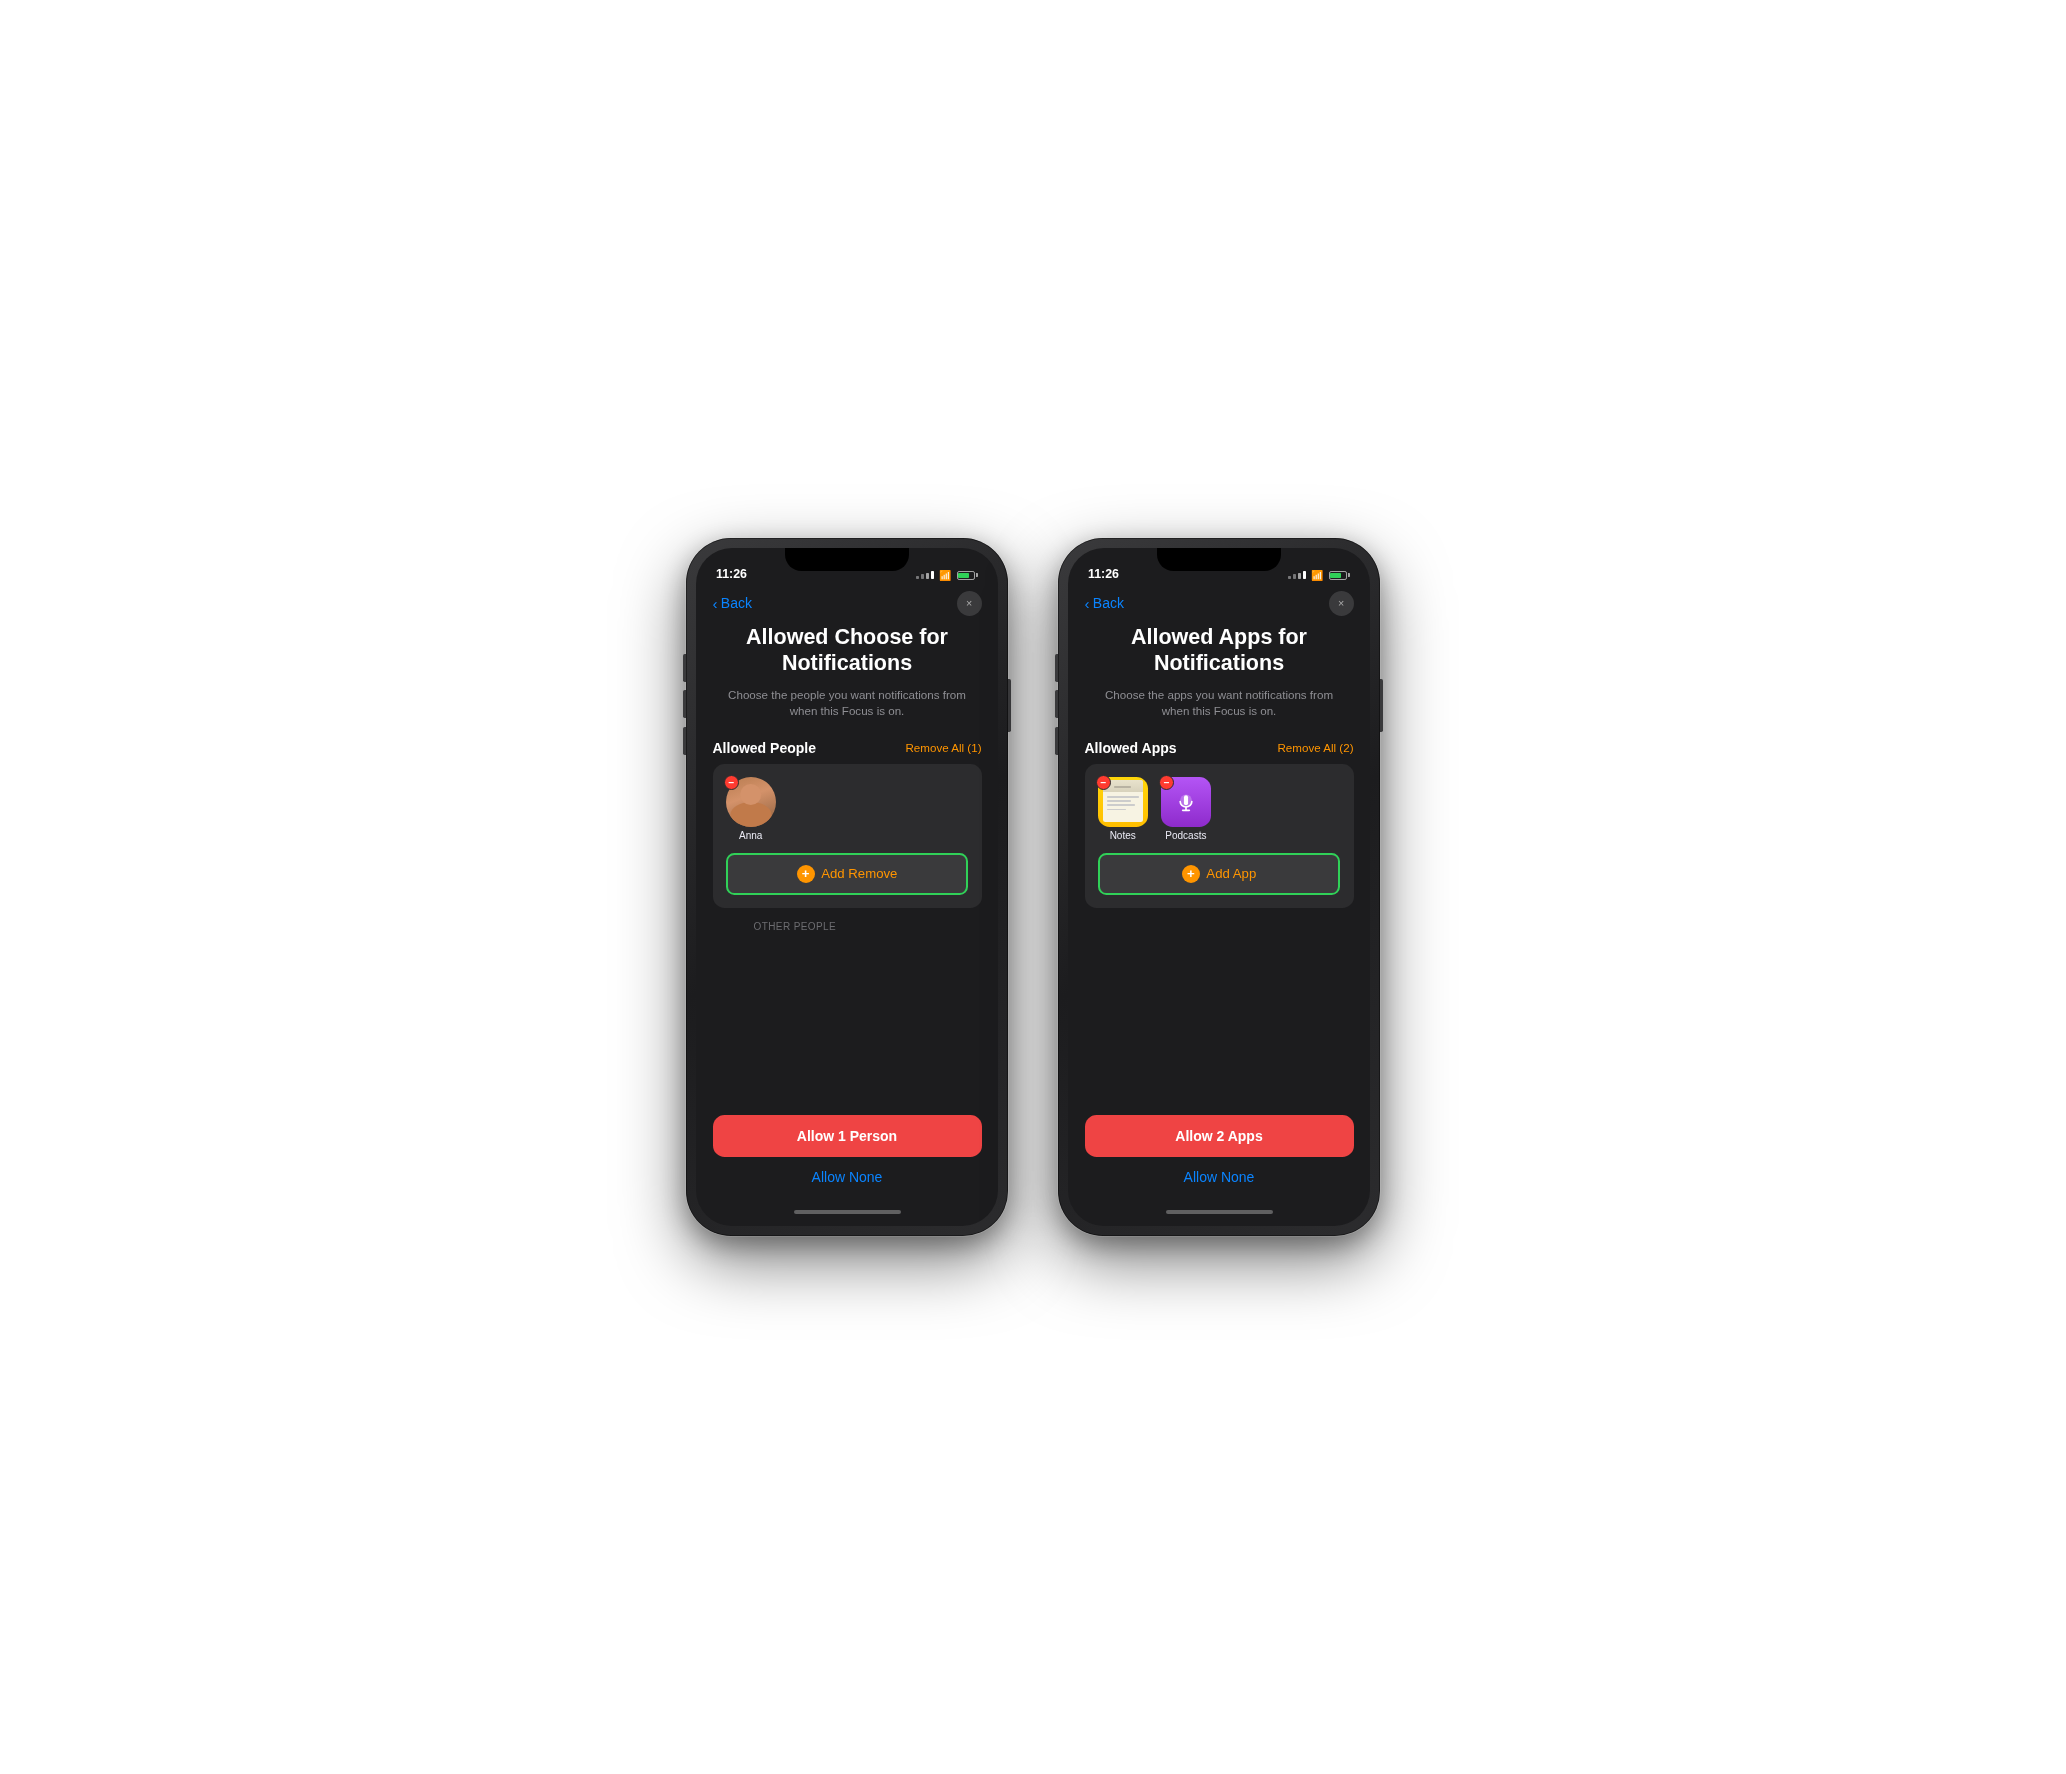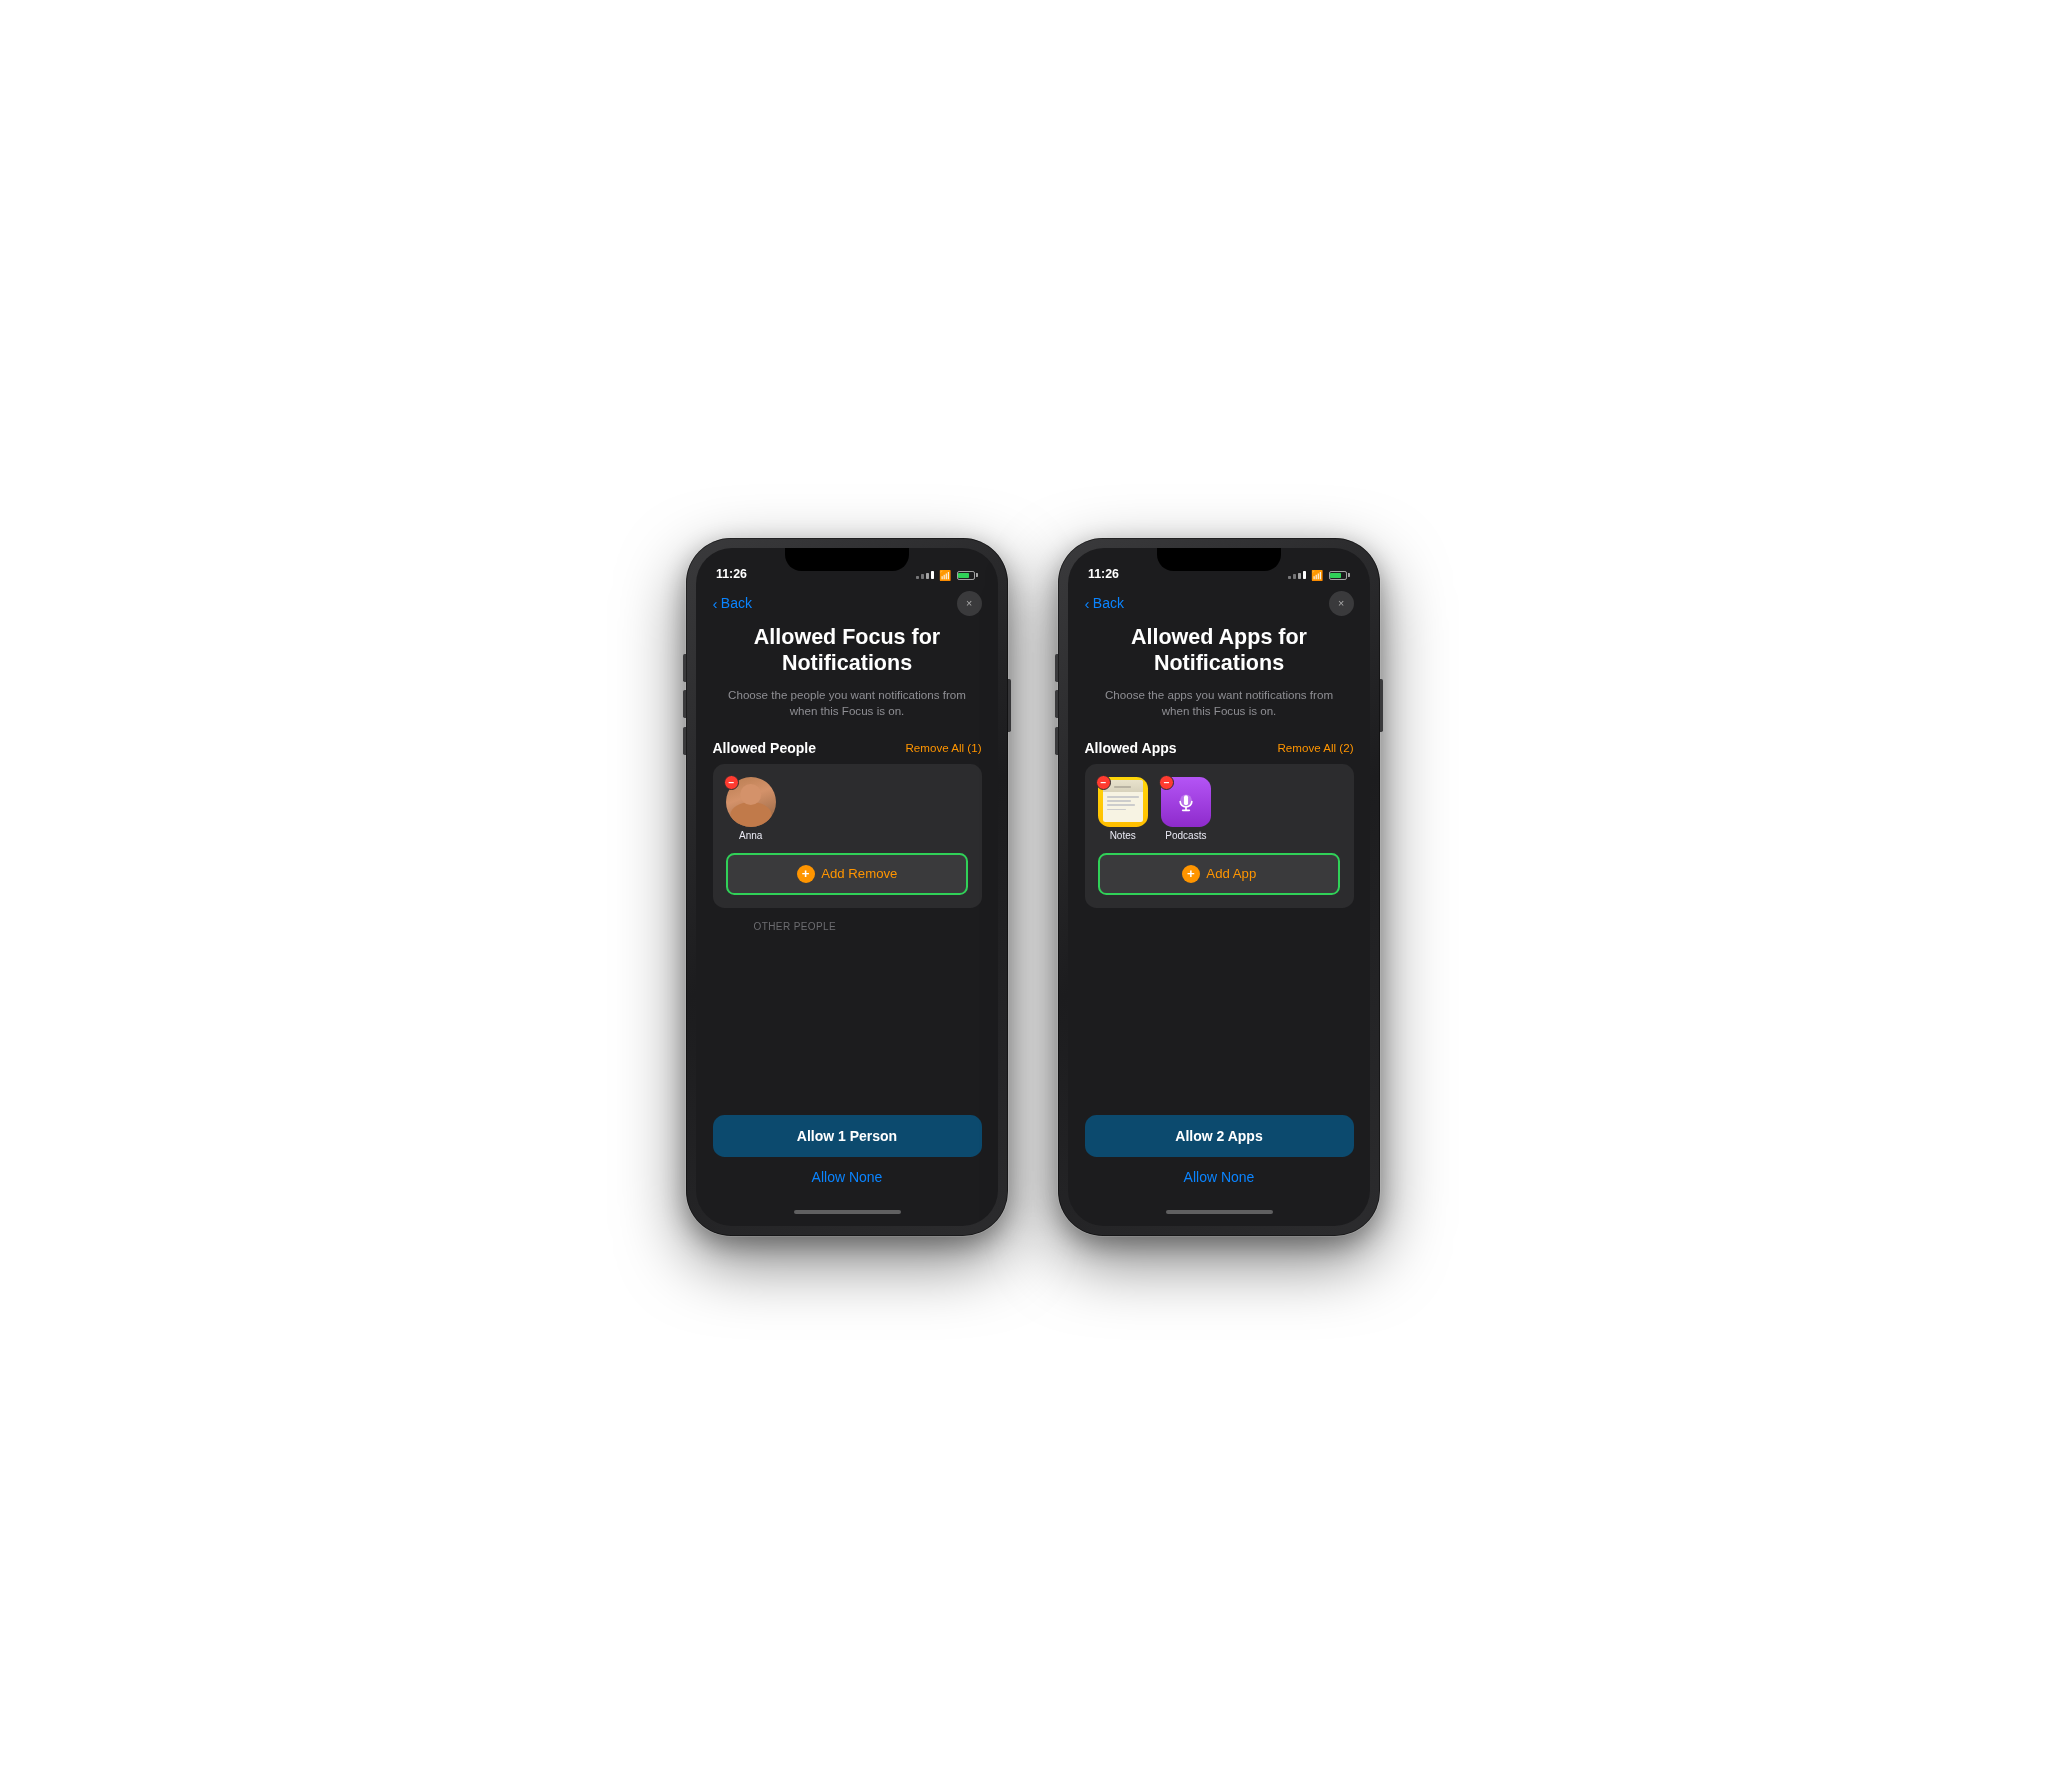--- a/index.html
+++ b/index.html
@@ -394,21 +394,21 @@
       color: #6c6c70;
       font-size: 10px;
       padding: 3.3px 13.2px 8.3px;
     }
 
     .bottom-actions {
       padding: 8.3px 16.5px 13.2px;
     }
 
     .allow-main-btn {
-      background: #0c4a6e;
+      background: #ef4444;
       color: #fff;
       font-size: 14px;
       font-weight: 600;
       border-radius: 11.6px;
       padding: 13.2px;
       text-align: center;
       cursor: pointer;
       margin-bottom: 11.6px;
     }
 
@@ -515,21 +515,21 @@
       <div class="back-btn">
         <span class="back-chevron">‹</span>
         <span>Back</span>
       </div>
       <div class="close-btn">
         <span>×</span>
       </div>
     </div>
 
     <div class="screen-content">
-      <h1 class="page-title">Allowed Focus for Notifications</h1>
+      <h1 class="page-title">Allowed Choose for Notifications</h1>
       <p class="page-subtitle">Choose the people you want notifications from when this Focus is on.</p>
 
       <div class="section-header">
         <span class="section-title">Allowed People</span>
         <span class="remove-all-btn">Remove All (1)</span>
       </div>
 
       <div class="allowed-box">
         <div class="person-grid">
           <div class="person-item">

